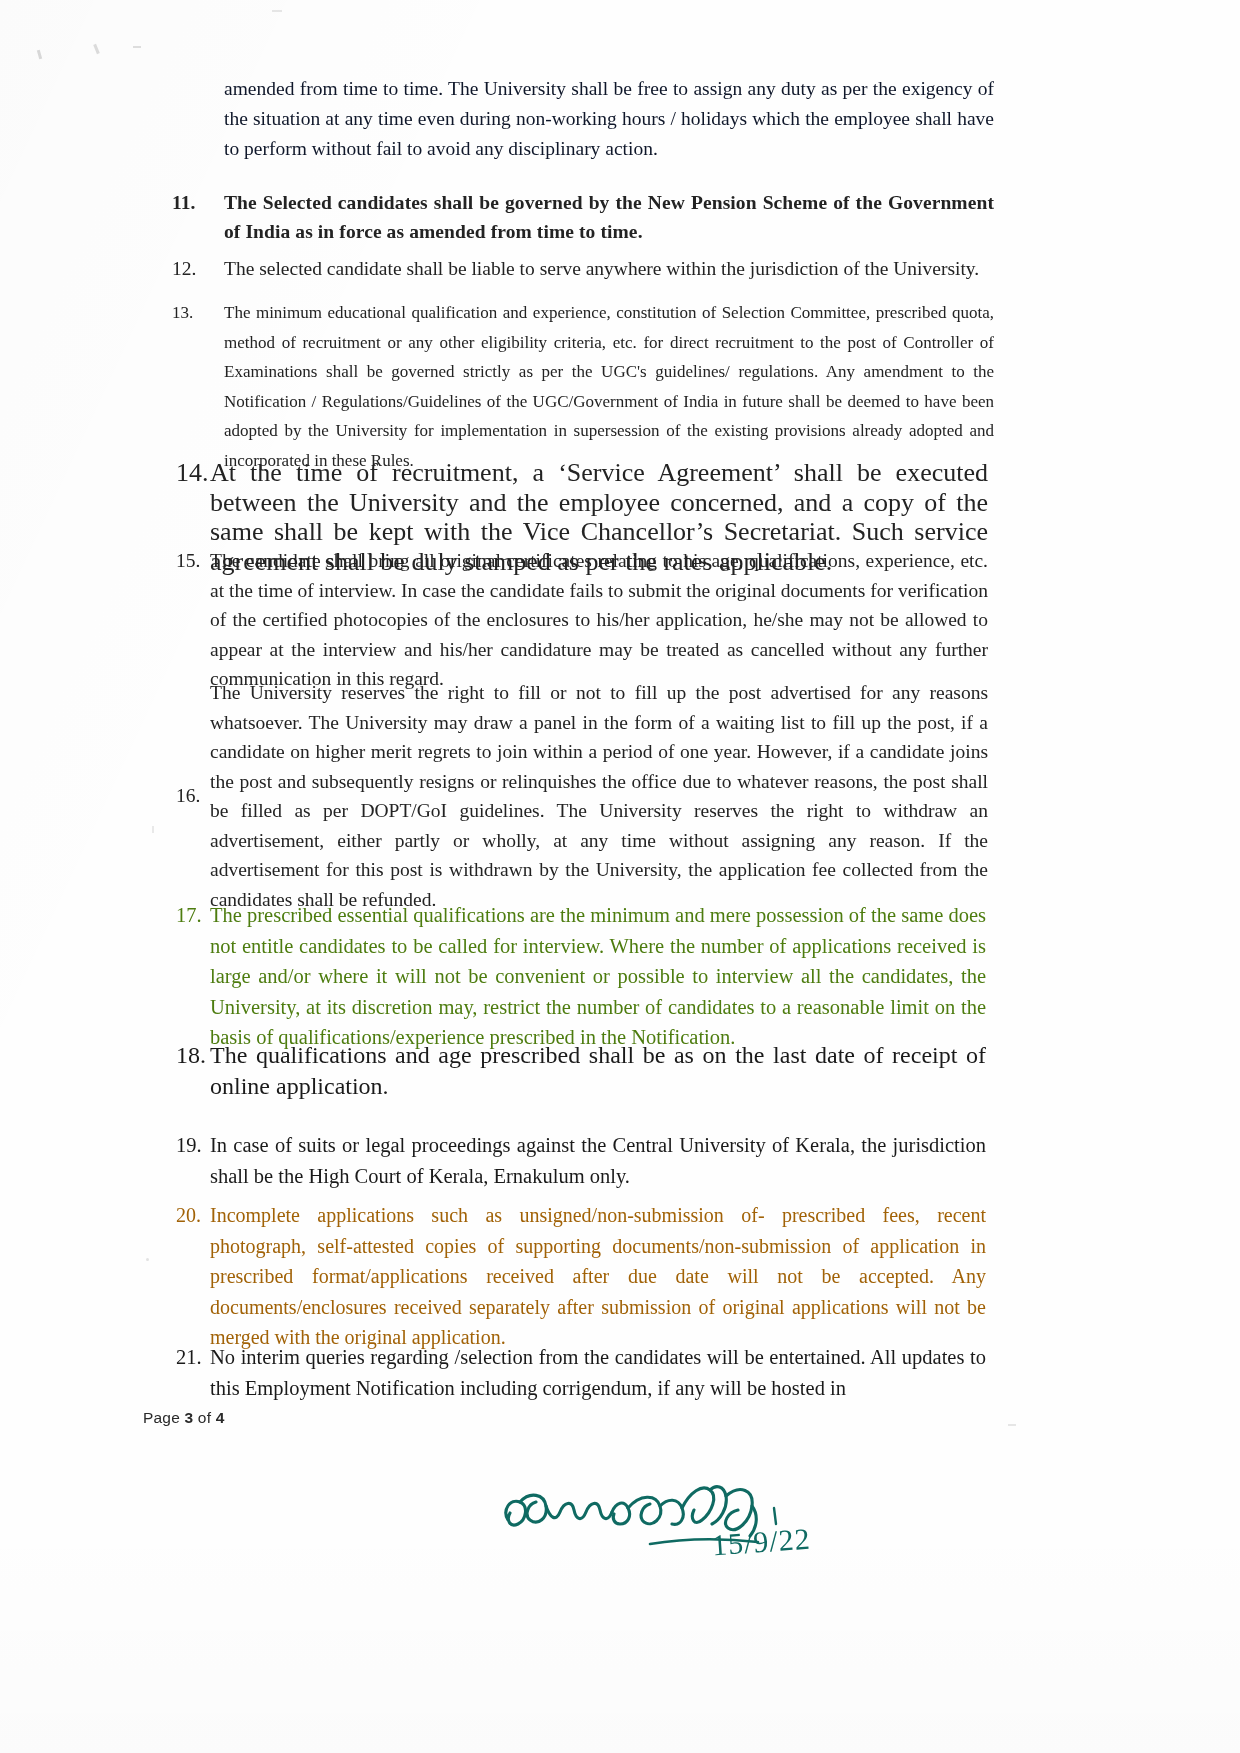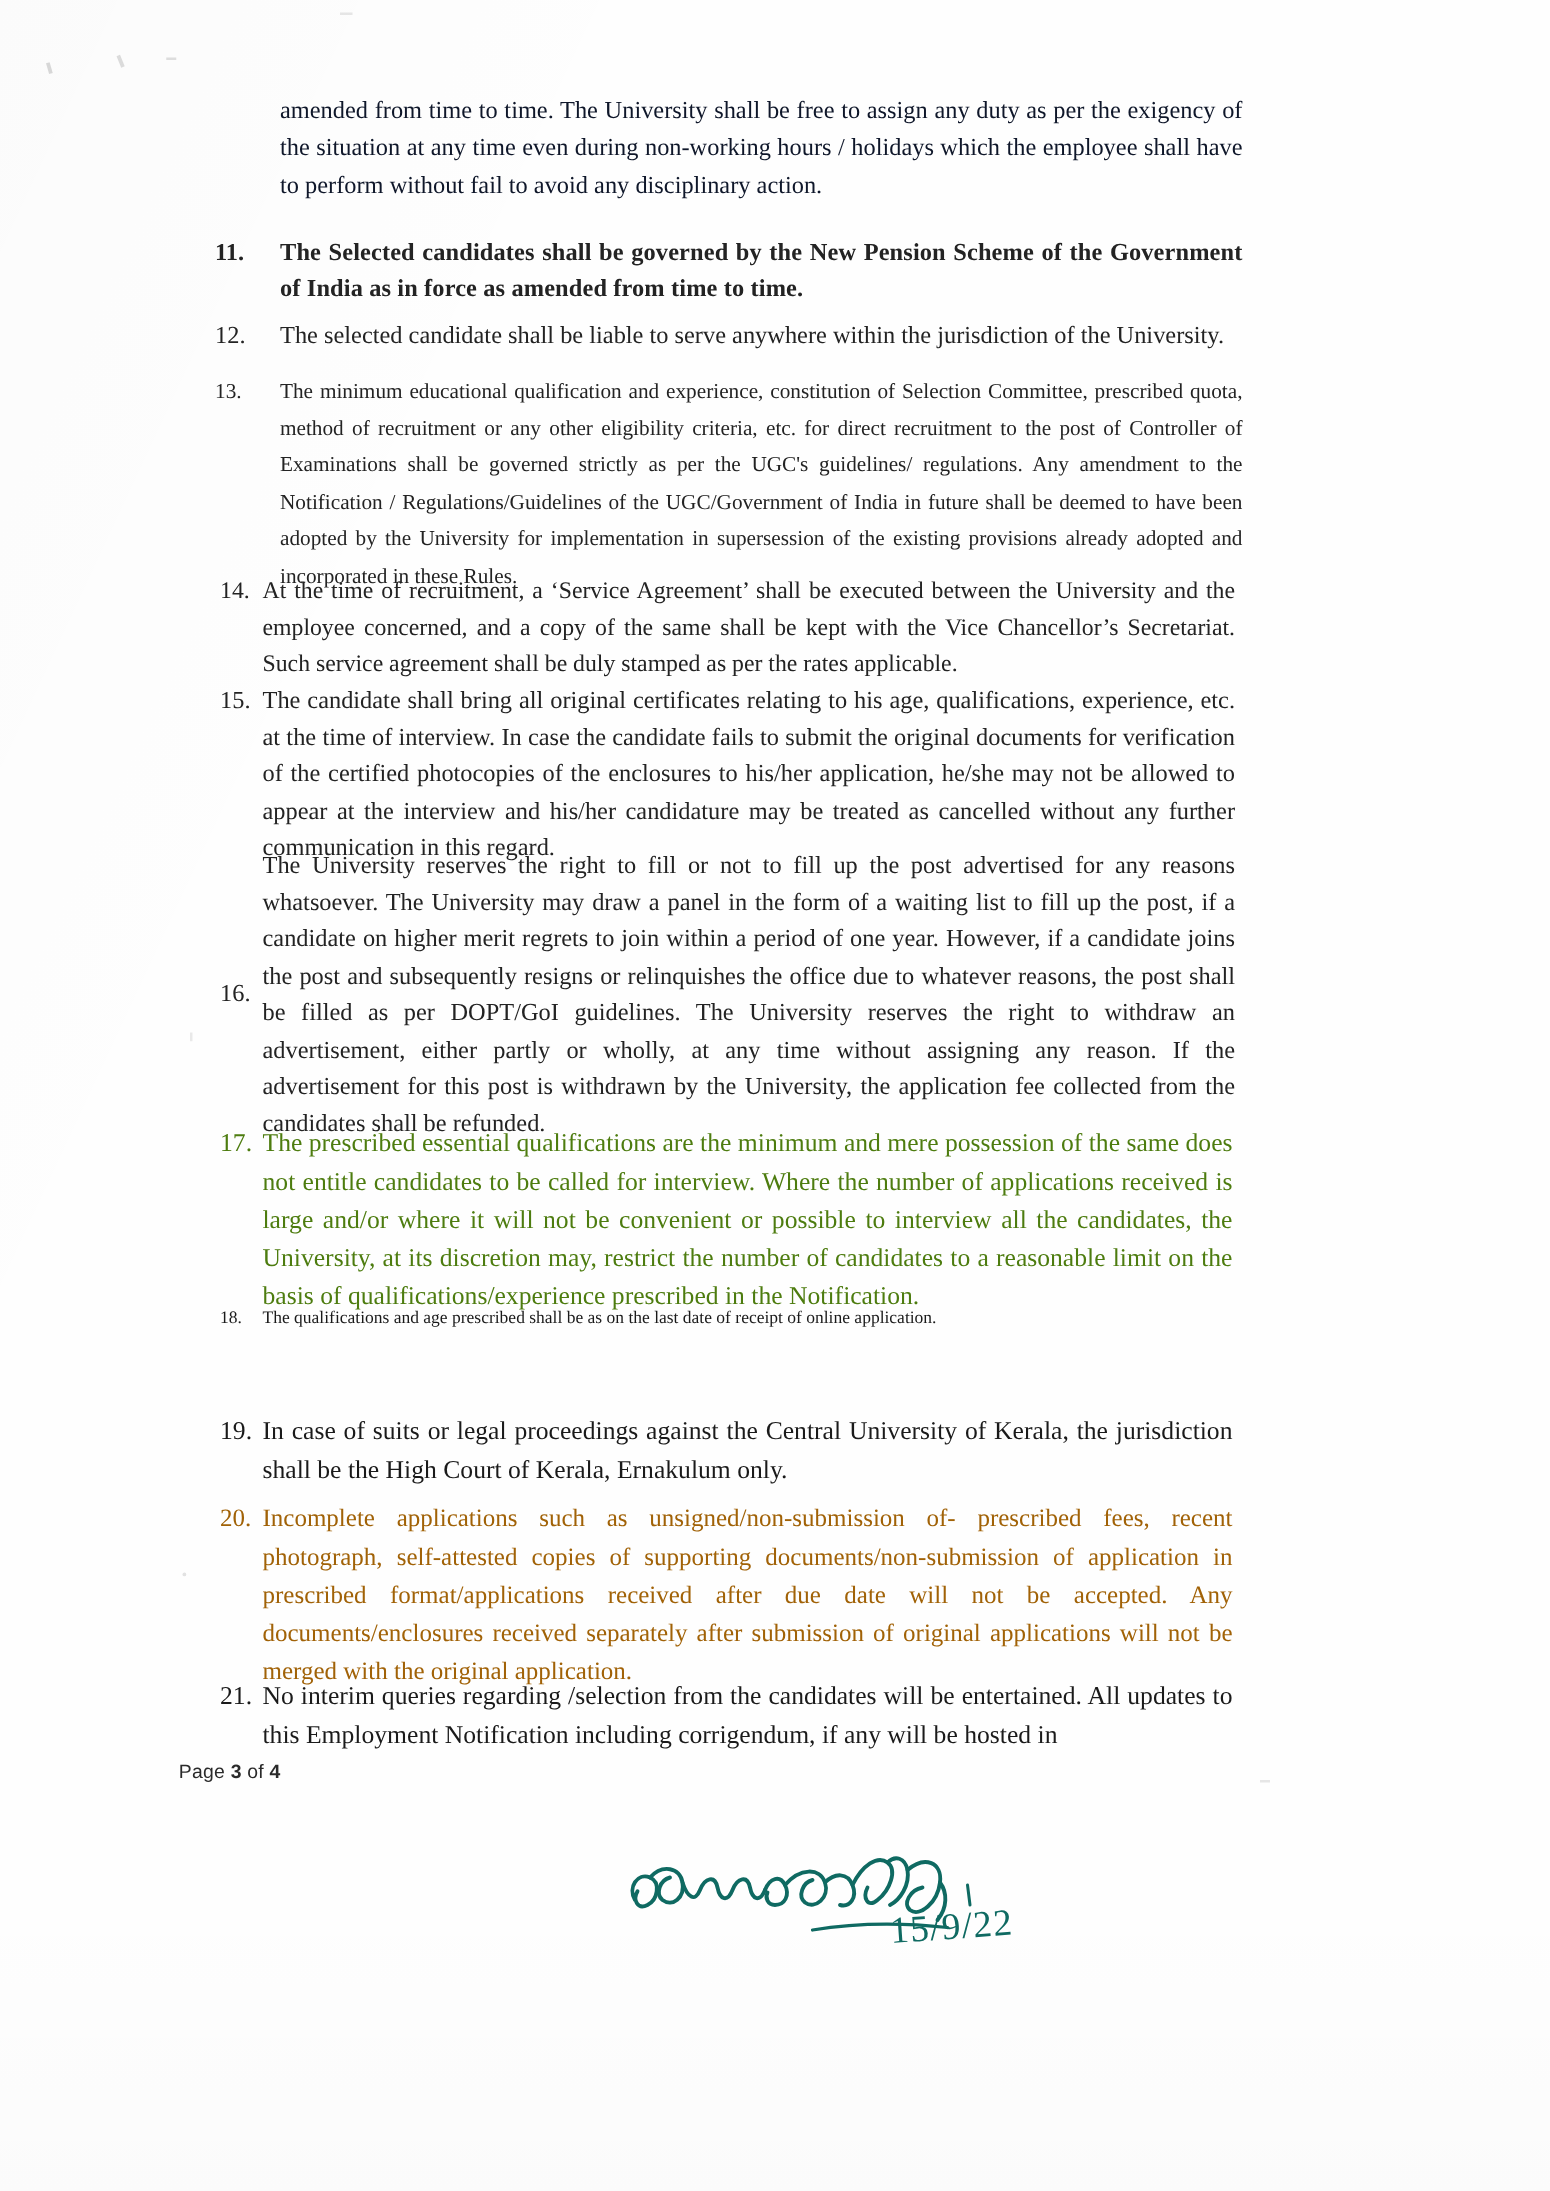--- a/index.html
+++ b/index.html
@@ -65,37 +65,37 @@
 
   
   .c12{ left:172px; top:254px; width:822px; font-size:19.5px; line-height:29px; }
   .c12 .num{ width:52px; }
 
   
   .c13{ left:172px; top:298px; width:822px; font-size:17px; line-height:29.5px; }
   .c13 .num{ width:52px; }
 
   
-  .c14{ left:176px; top:458px; width:812px; font-size:19px; line-height:29.5px; }
+  .c14{ left:176px; top:458px; width:812px; font-size:26px; line-height:29.5px; }
   .c14 .num{ width:34px; }
 
   
   .c15{ left:176px; top:546px; width:812px; font-size:19.5px; line-height:29.5px; }
   .c15 .num{ width:34px; }
 
   
   .c16{ left:176px; top:678px; width:812px; font-size:19.5px; line-height:29.5px;align-items:center; }
   .c16 .num{ width:34px; }
 
   
   .c17{ left:176px; top:900px; width:810px; font-size:20.5px; line-height:30.5px; color:#4d7c0f;}
   .c17 .num{ width:34px; }
 
   
-  .c18{ left:176px; top:1040px; width:810px; font-size:14px; line-height:30.5px; color:#1a1a1a;}
+  .c18{ left:176px; top:1040px; width:810px; font-size:24px; line-height:30.5px; color:#1a1a1a;}
   .c18 .num{ width:34px; }
 
   
   .c19{ left:176px; top:1130px; width:810px; font-size:20.5px; line-height:30.5px; color:#1a1a1a;}
   .c19 .num{ width:34px; }
 
   
   .c20{ left:176px; top:1200px; width:810px; font-size:20px; line-height:30.5px; color:#a16207;}
   .c20 .num{ width:34px; }
 

